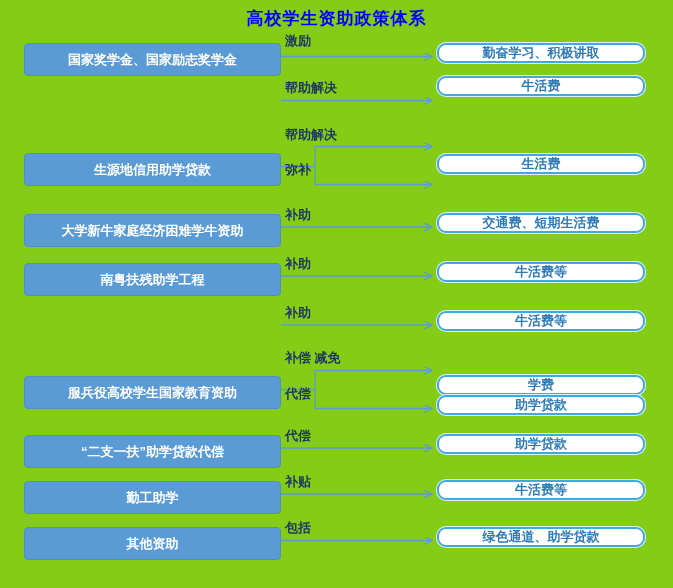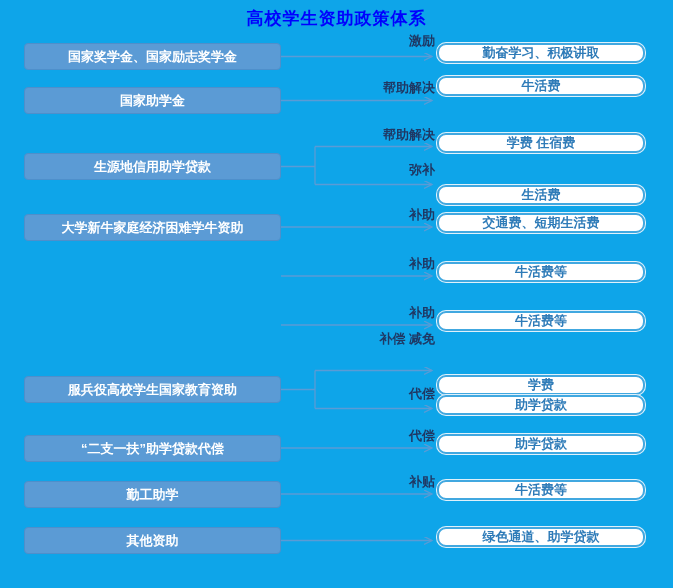--- a/index.html
+++ b/index.html
@@ -2,36 +2,36 @@
 <html style="--title: #0000FF; --source-fill: #5B9BD5; --source-text: #FFFFFF; --target-border: #41A8E0; --target-text: #2E7BB8; --connector: #5B9BD5; --label: #1F3864;"><head>
 <meta charset="utf-8">
 <style>
   :root{
     --title:#0000FF; --source-fill:#5B9BD5; --source-text:#FFFFFF;
     --target-border:#41A8E0; --target-text:#2E7BB8; --connector:#5B9BD5; --label:#1F3864;
   }
   *{margin:0;padding:0;box-sizing:border-box;}
   html,body{background:#ffffff;}
   body{font-family:"Liberation Sans","DejaVu Sans",sans-serif;}
-  .stage{position:relative;width:673px;height:588px;background:#0ea5e9;overflow:hidden;}
+  .stage{position:relative;width:673px;height:588px;background:#84cc16;overflow:hidden;}
   .title{position:absolute;top:7px;left:0;width:673px;text-align:center;
          font-size:17px;font-weight:bold;color:var(--title);letter-spacing:1px;}
   svg.connectors{position:absolute;top:0;left:0;width:673px;height:588px;}
   svg.connectors path.wire{stroke:var(--connector);stroke-width:1.3;fill:none;}
   svg.connectors path.arrowhead{stroke:var(--connector);stroke-width:1.3;fill:none;}
-  .lbox{position:absolute;left:24px;width:257px;height:27px;
+  .lbox{position:absolute;left:24px;width:257px;height:33px;
         background:var(--source-fill);border:1px solid #4E8FCB;border-radius:4px;
         color:var(--source-text);font-size:13px;font-weight:bold;
         display:flex;align-items:center;justify-content:center;white-space:nowrap;}
   .rbox{position:absolute;left:437px;width:208px;height:20px;
         background:#ffffff;border:2px solid var(--target-border);border-radius:9px;
         color:var(--target-text);font-size:13px;font-weight:bold;
         display:flex;align-items:center;justify-content:center;white-space:nowrap;
         box-shadow:0 0 0 1px #dff1fb;}
-  .lbl{position:absolute;left:285px;width:150px;height:16px;text-align:right;
+  .lbl{position:absolute;left:285px;width:150px;height:16px;text-align:left;
        font-size:13px;font-weight:bold;color:var(--label);white-space:nowrap;}
 </style>
 </head>
 <body>
 
 <div class="stage">
 
   <div class="title">高校学生资助政策体系</div>
 
   <svg class="connectors" viewBox="0 0 673 588" xmlns="http://www.w3.org/2000/svg">
@@ -55,46 +55,46 @@
     <path class="wire" d="M315,146.5 H432" marker-end="url(#arw)"></path>
     <path class="wire" d="M315,184.5 H432" marker-end="url(#arw)"></path>
 
     <path class="wire" d="M281,389.5 H315"></path>
     <path class="wire" d="M315,370.5 V408.5"></path>
     <path class="wire" d="M315,370.5 H432" marker-end="url(#arw)"></path>
     <path class="wire" d="M315,408.5 H432" marker-end="url(#arw)"></path>
   </svg>
 
   <div class="lbox" style="top:43px">国家奖学金、国家励志奖学金</div>
-  <div class="lbox" style="top:87px">国家助学金</div>
   <div class="lbox" style="top:153px">生源地信用助学贷款</div>
   <div class="lbox" style="top:214px">大学新牛家庭经济困难学牛资助</div>
+  <div class="lbox" style="top:263px">南粤扶残助学工程</div>
   <div class="lbox" style="top:376px">服兵役高校学生国家教育资助</div>
   <div class="lbox" style="top:435px">“二支一扶”助学贷款代偿</div>
   <div class="lbox" style="top:481px">勤工助学</div>
   <div class="lbox" style="top:527px">其他资助</div>
 
   <div class="rbox" style="top:43px">勤奋学习、积极讲取</div>
   <div class="rbox" style="top:76px">牛活费</div>
-  <div class="rbox" style="top:133px">学费 住宿费</div>
-  <div class="rbox" style="top:185px">生活费</div>
+  <div class="rbox" style="top:154px">生活费</div>
   <div class="rbox" style="top:213px">交通费、短期生活费</div>
   <div class="rbox" style="top:262px">牛活费等</div>
   <div class="rbox" style="top:311px">牛活费等</div>
   <div class="rbox" style="top:375px">学费</div>
   <div class="rbox" style="top:395px">助学贷款</div>
   <div class="rbox" style="top:434px">助学贷款</div>
   <div class="rbox" style="top:480px">牛活费等</div>
   <div class="rbox" style="top:527px">绿色通道、助学贷款</div>
 
   <div class="lbl" style="top:32px">激励</div>
   <div class="lbl" style="top:79px">帮助解决</div>
   <div class="lbl" style="top:126px">帮助解决</div>
   <div class="lbl" style="top:161px">弥补</div>
   <div class="lbl" style="top:206px">补助</div>
   <div class="lbl" style="top:255px">补助</div>
   <div class="lbl" style="top:304px">补助</div>
-  <div class="lbl" style="top:330px">补偿 减免</div>
+  <div class="lbl" style="top:349px">补偿 减免</div>
   <div class="lbl" style="top:385px">代偿</div>
   <div class="lbl" style="top:427px">代偿</div>
   <div class="lbl" style="top:473px">补贴</div>
+  <div class="lbl" style="top:519px">包括</div>
 
 </div>
 
 </body></html>

